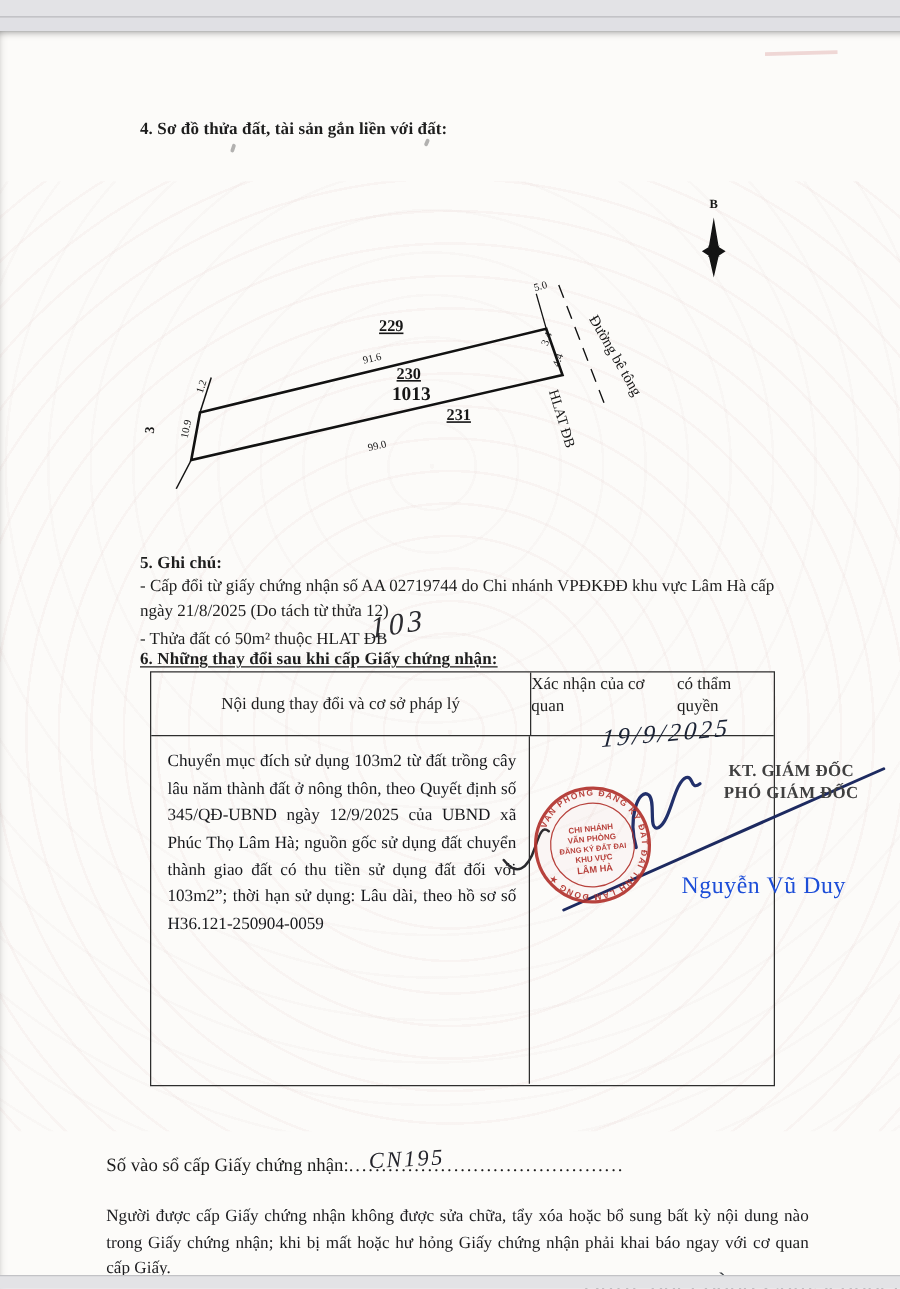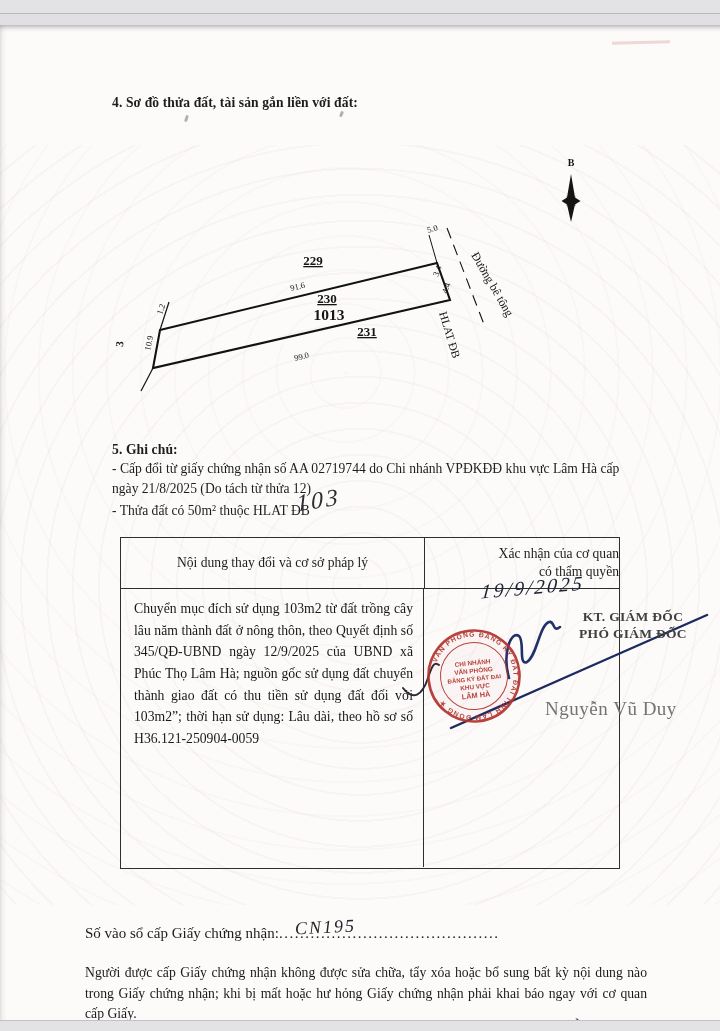--- a/index.html
+++ b/index.html
@@ -30,30 +30,30 @@
   
   .diagram{position:absolute;left:95px;top:190px;}
   .diagram text{font-family:"Liberation Serif",serif;fill:#161616;}
   .dim{font-size:8.5px;}
   .plabel{font-size:13px;font-weight:bold;text-decoration:underline;}
 
   
   .ctable{position:absolute;left:120px;top:512px;width:498px;height:330px;border:1.6px solid #2e2e2e;background:transparent;}
   .thead{display:flex;height:50px;border-bottom:1.6px solid #2e2e2e;}
   .th1{width:303px;border-right:1.6px solid #2e2e2e;display:flex;align-items:center;justify-content:center;font-size:13.6px;}
-  .th2{flex:1;display:flex;flex-direction:column;align-items:flex-end;justify-content:center;font-size:13.6px;line-height:1.3;}
+  .th2{flex:1;display:flex;flex-direction:row;align-items:flex-start;justify-content:center;font-size:13.6px;line-height:1.3;}
   .tb{position:relative;height:278px;}
   .td1{position:absolute;left:0;top:0;bottom:0;width:303px;border-right:1.6px solid #2e2e2e;
     padding:9px 10px 0 13px;box-sizing:border-box;font-size:13.7px;line-height:1.58;text-align:justify;color:#17181c;}
   .overlay{position:absolute;left:0;top:0;width:498px;height:330px;pointer-events:none;overflow:visible;}
   .hw-date{position:absolute;left:360px;top:38px;font-size:20px;font-style:italic;color:#1b2335;
     transform:rotate(-5deg) skewX(-10deg);letter-spacing:2.5px;white-space:nowrap;}
   .sig-titles{position:absolute;left:426px;top:70px;width:172px;text-align:center;color:#404040;
     font-weight:bold;font-size:13.5px;line-height:17px;letter-spacing:.3px;white-space:nowrap;}
-  .sig-name{position:absolute;left:406px;top:160px;width:168px;text-align:center;color:#737373;
+  .sig-name{position:absolute;left:406px;top:160px;width:168px;text-align:center;color:#1d4ed8;
     font-size:19px;letter-spacing:.5px;white-space:nowrap;}
   .strokes{position:absolute;left:0;top:0;overflow:visible;}
 
   
   .stamp{position:absolute;left:305px;top:90px;width:96px;height:96px;opacity:.92;transform:rotate(-6deg);}
   .stamp text{font-family:"Liberation Sans",sans-serif;fill:#b2332e;font-weight:bold;}
 
   
   .registry{position:absolute;left:85px;top:900px;font-size:15px;white-space:nowrap;}
   .registry .dots{letter-spacing:1.5px;}
@@ -109,20 +109,21 @@
       <text x="344" y="98" font-size="11.5" transform="rotate(73 344 98)">HLAT ĐB</text>
     </svg>
 
     <div class="sec5">
       <div class="h-bold">5. Ghi chú:</div>
       <div class="notes" style="width:537px;">- Cấp đổi từ giấy chứng nhận số AA 02719744 do Chi nhánh VPĐKĐĐ khu vực Lâm Hà cấp ngày 21/8/2025 (Do tách từ thửa 12)</div>
       <div class="notes">- Thửa đất có 50m² thuộc HLAT ĐB</div>
     </div>
     <div class="hw-103">103</div>
 
+    <div class="sec6 h-bold">6. Những thay đổi sau khi cấp Giấy chứng nhận:</div>
 
     <div class="ctable">
       <div class="thead">
         <div class="th1">Nội dung thay đổi và cơ sở pháp lý</div>
         <div class="th2">
           <span>Xác nhận của cơ quan</span>
           <span>có thẩm quyền</span>
         </div>
       </div>
       <div class="tb">

